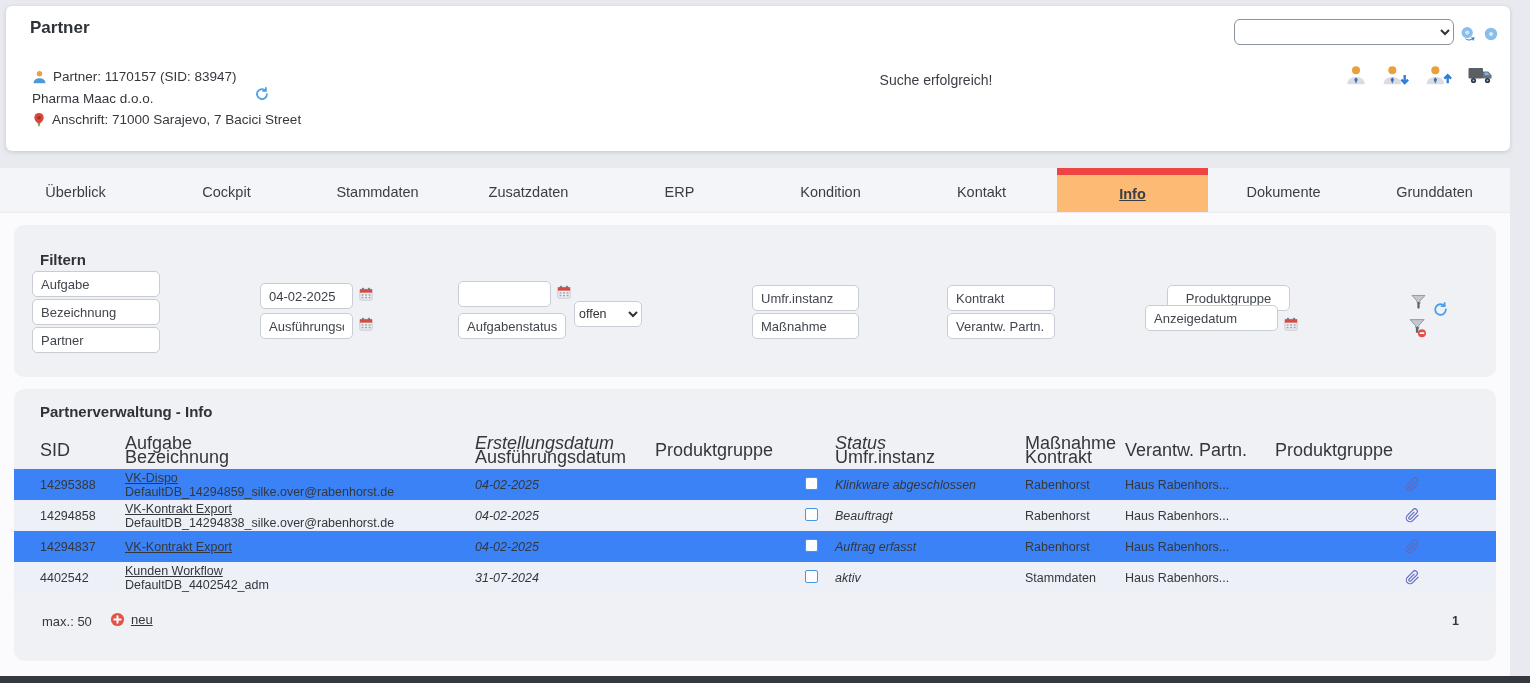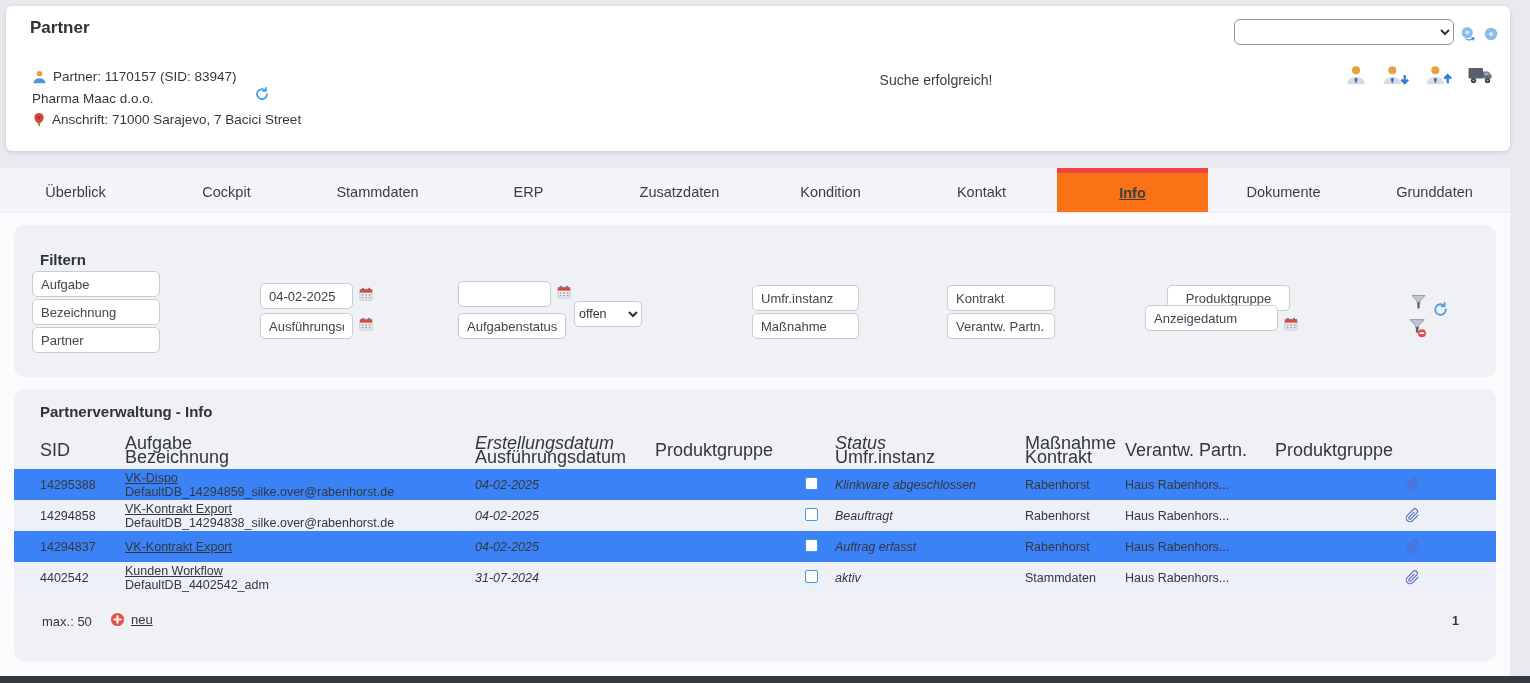--- a/index.html
+++ b/index.html
@@ -33,21 +33,21 @@
   
   .tabs {
     position:absolute; left:0; top:168px; width:1510px; height:45px;
     background:#f4f5f8; display:flex; border-bottom:1px solid #ececf1;
   }
   .tab {
     flex:1; display:flex; align-items:center; justify-content:center;
     font-size:14.5px; color:#3a3e44; border-top:3px solid transparent; cursor:pointer;
     white-space:nowrap;
   }
-  .tab.active { background:#f97316; font-weight:bold; border-top:5px solid #ef4444;text-decoration:underline; }
+  .tab.active { background:#fdba74; font-weight:bold; border-top:7px solid #ef4444;text-decoration:underline; }
 
   
   .main { position:absolute; left:0; top:213px; width:1510px; height:463px; background:#fbfbfd; }
   .card { position:absolute; left:14px; width:1482px; background:#f0f1f5; border-radius:10px; }
   .filter-card { top:12px; height:152px; }
   .table-card  { top:176px; height:272px; }
   .card-heading { position:absolute; font-size:15px; font-weight:bold; color:#2f3338; }
 
   .f-input {
     position:absolute; height:26px; border:1px solid #c8ccd4; border-radius:5px;
@@ -189,22 +189,22 @@
           <path d="M9.5 19l2.5 6 2.5-6z" fill="#5a9e3a"></path>
         </svg>
     </span><span>Anschrift: 71000 Sarajevo, 7 Bacici Street</span>
   </div>
 </div>
 
 <nav class="tabs">
   <div class="tab">Überblick</div>
   <div class="tab">Cockpit</div>
   <div class="tab">Stammdaten</div>
+  <div class="tab">Zusatzdaten</div>
   <div class="tab">ERP</div>
-  <div class="tab">Zusatzdaten</div>
   <div class="tab">Kondition</div>
   <div class="tab">Kontakt</div>
   <div class="tab active">Info</div>
   <div class="tab">Dokumente</div>
   <div class="tab">Grunddaten</div>
 </nav>
 
 <div class="main">
 
   <section class="card filter-card">

